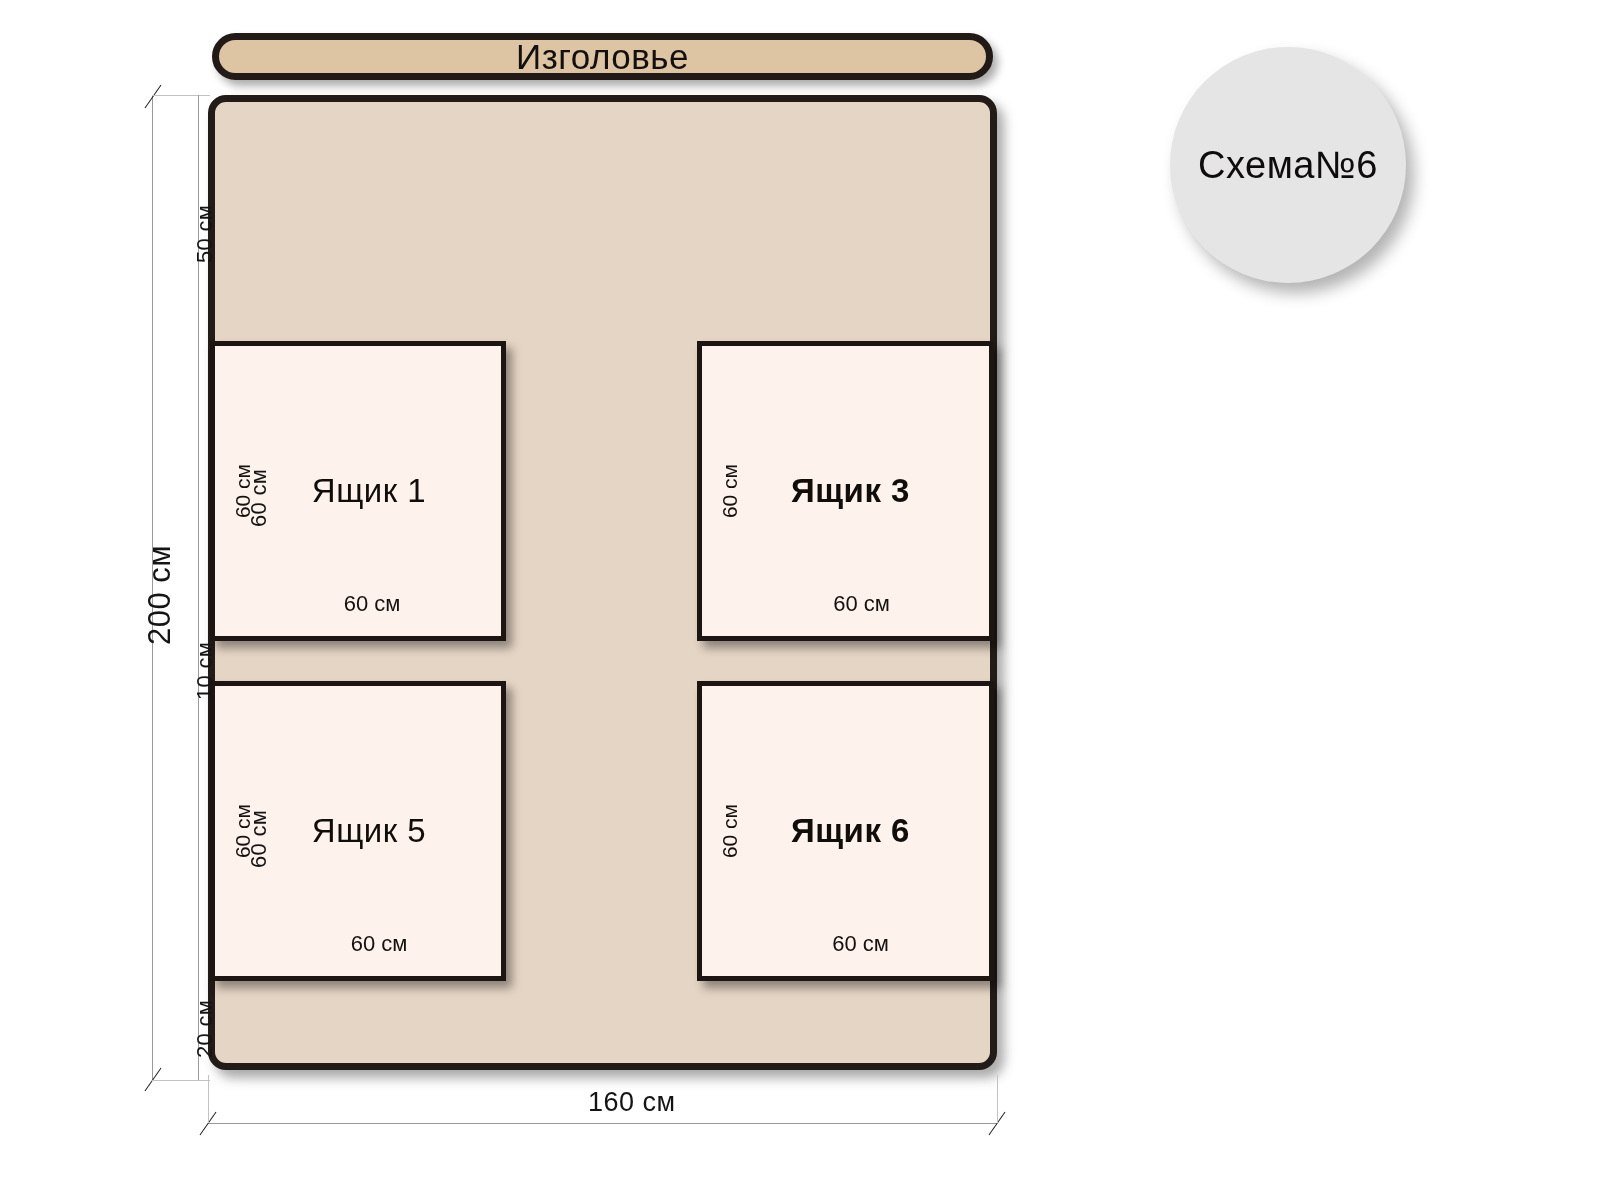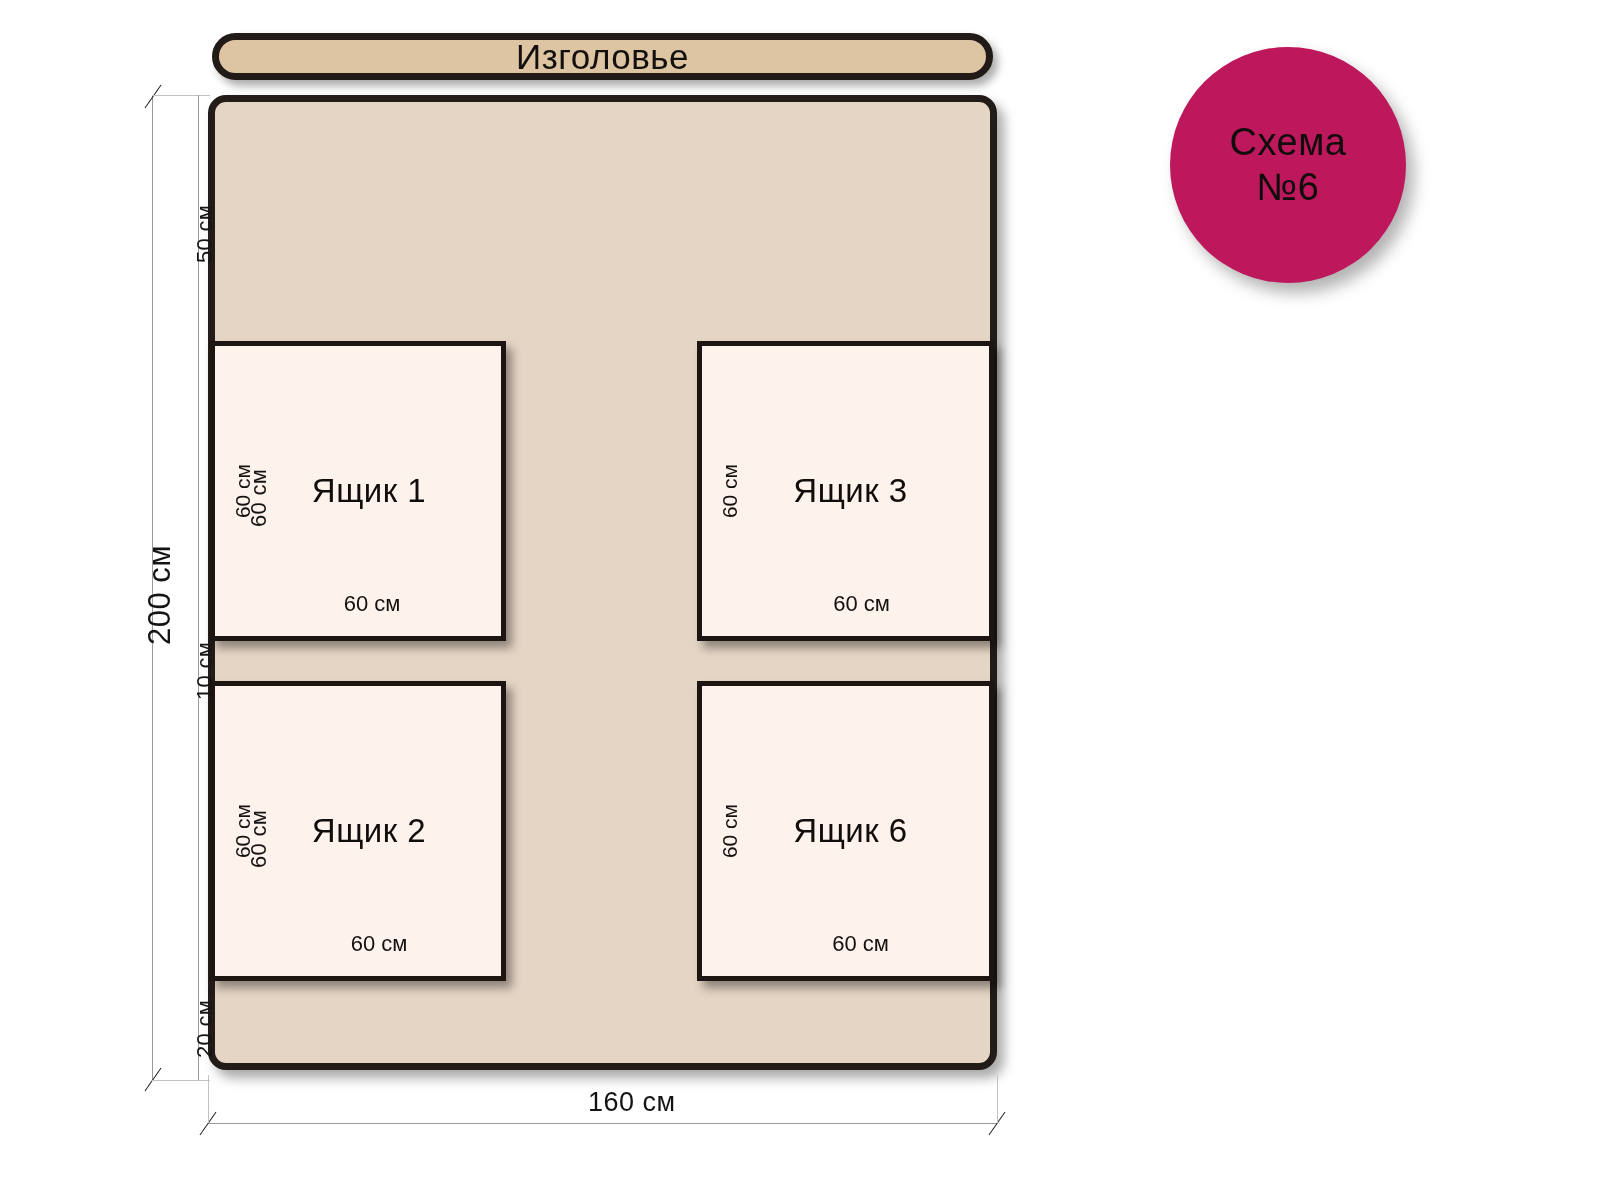--- a/index.html
+++ b/index.html
@@ -81,21 +81,21 @@
     transform: translateY(-50%);
     text-align: center;
     font-size: 33px;
     letter-spacing: 0.5px;
     color: #100d0b;
     white-space: nowrap;
   }
   .drawer-d1 .drawer-title,
   .drawer-d2 .drawer-title { padding-left: 22px; }
   .drawer-d3 .drawer-title,
-  .drawer-d4 .drawer-title { padding-left: 10px; }
+  .drawer-d4 .drawer-title { padding-left: 10px; font-weight: bold; }
 
   .drawer-h {
     position: absolute;
     left: 0;
     top: 50%;
     transform: translate(-50%, -50%) rotate(-90deg);
     margin-left: 28px;
     font-size: 21px;
     color: #15110f;
     white-space: nowrap;
@@ -160,24 +160,24 @@
   }
 
   
   .badge {
     position: absolute;
     left: 1170px;
     top: 47px;
     width: 236px;
     height: 236px;
     border-radius: 50%;
-    background: #be185d;
+    background: #e5e5e5;
     box-shadow: 8px 10px 16px rgba(0,0,0,0.30);
     display: flex;
-    flex-direction: column;
+    flex-direction: row;
     align-items: center;
     justify-content: center;
     line-height: 1.18;
   }
   .badge-line {
     font-size: 38px;
     letter-spacing: 0.5px;
     color: #0f0d0b;
     white-space: nowrap;
   }
@@ -194,21 +194,21 @@
   <div class="bed-body"></div>
 
   <div class="drawer drawer-d1">
     <span class="drawer-h">60 см</span>
     <span class="drawer-title">Ящик 1</span>
     <span class="drawer-w">60 см</span>
   </div>
 
   <div class="drawer drawer-d2">
     <span class="drawer-h">60 см</span>
-    <span class="drawer-title">Ящик 2</span>
+    <span class="drawer-title">Ящик 5</span>
     <span class="drawer-w">60 см</span>
   </div>
 
   <div class="drawer drawer-d3">
     <span class="drawer-h">60 см</span>
     <span class="drawer-title">Ящик 3</span>
     <span class="drawer-w">60 см</span>
   </div>
 
   <div class="drawer drawer-d4">

